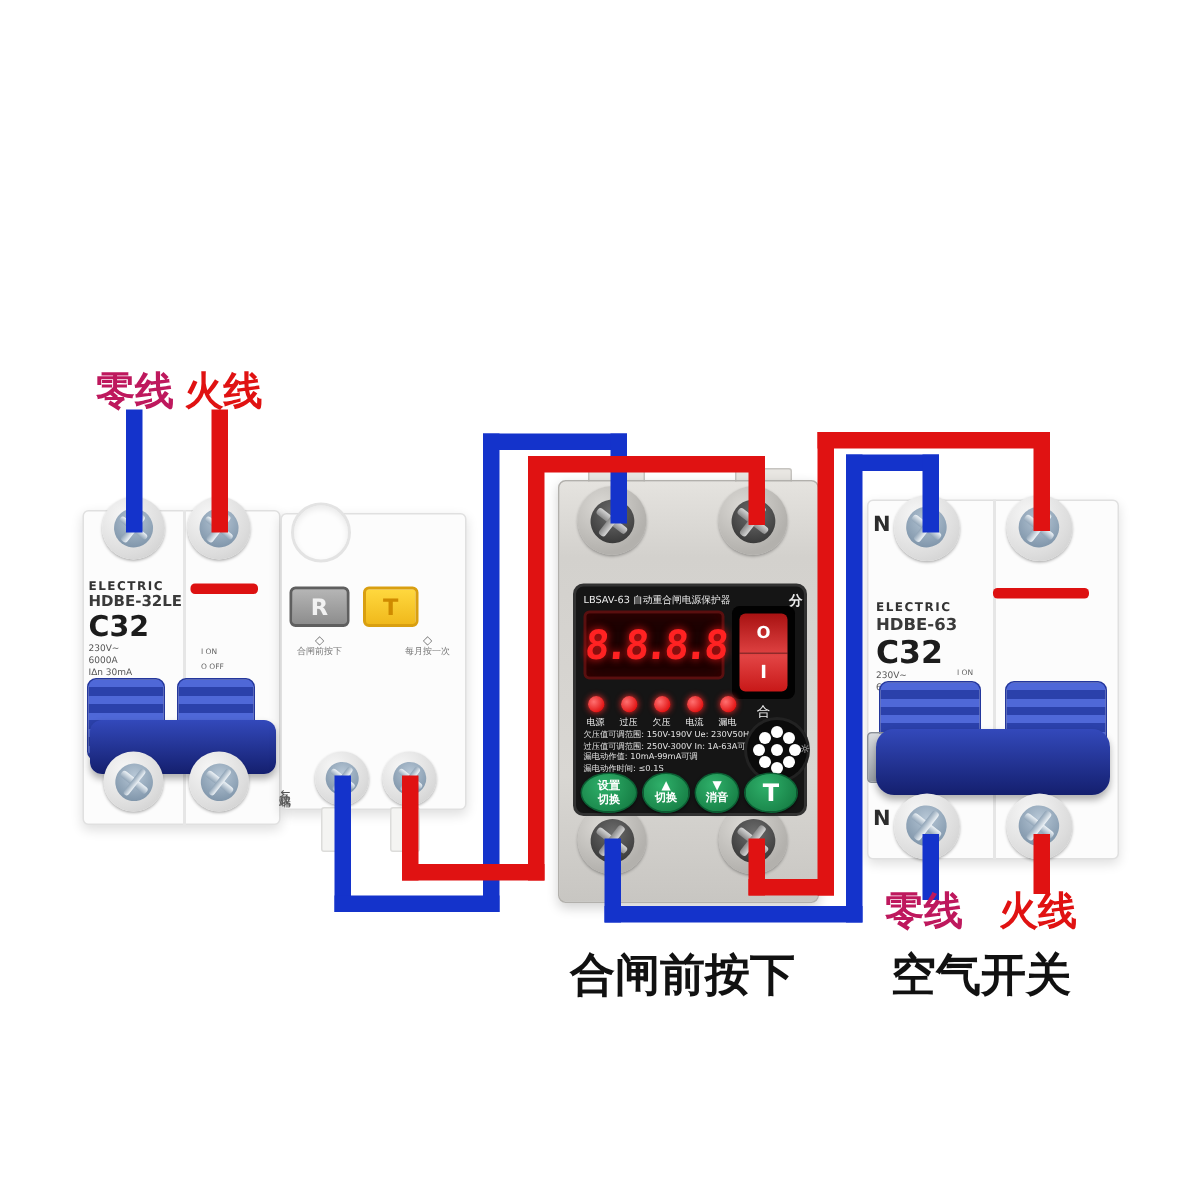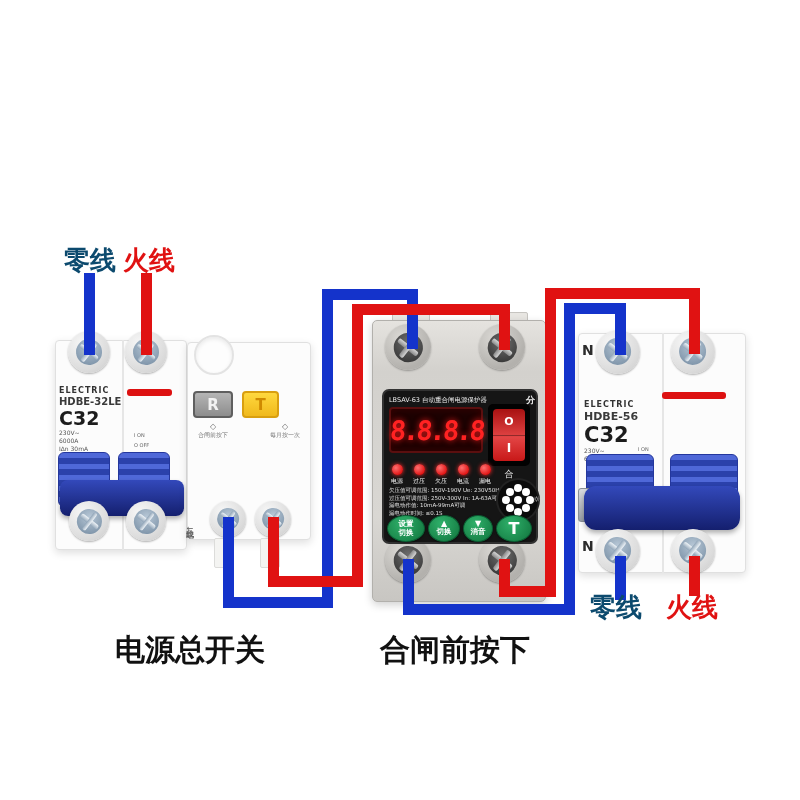--- a/index.html
+++ b/index.html
@@ -12,21 +12,21 @@
   .banner-title { color:#fff; font-size:70px; font-weight:900; letter-spacing:1px; white-space:nowrap;
                   text-shadow:3px 3px 0 rgba(10,30,90,.35); }
 
   
   .wire { position:absolute; z-index:6; }
   .wire.b { background:#1433cb; }
   .wire.r { background:#e01212; }
 
   
   .wlabel { position:absolute; z-index:7; font-size:26px; font-weight:bold; width:60px; text-align:center; white-space:nowrap; }
-  .wlabel.b { color:#0c4a6e;text-align:center; }
+  .wlabel.b { color:#be185d;text-align:center; }
   .wlabel.r { color:#e01212; }
   .caption { position:absolute; z-index:3; font-size:30px; font-weight:bold; color:#111; text-align:center; white-space:nowrap; }
 
   
   .device { position:absolute; z-index:2; }
   .module { position:absolute; background:#fcfcfc; border:1px solid #e0e0e0; border-radius:4px;
             box-shadow:0 3px 8px rgba(0,0,0,.13); }
   .divider { position:absolute; width:2px; background:#e6e6e6; }
   .screw { position:absolute; border-radius:50%; background:radial-gradient(circle at 35% 30%, #f7f7f7, #dcdcdc 65%, #c9c9c9); box-shadow:0 1px 2px rgba(0,0,0,.3); }
   .screw .head { position:absolute; inset:19%; border-radius:50%; transform:rotate(38deg);
@@ -244,21 +244,21 @@
   </div>
 
   <div class="device" style="left:576px; top:326px; width:174px; height:252px;">
     <div class="module" style="left:2px; top:7px; width:168px; height:240px;"></div>
     <div class="divider" style="left:86px; top:7px; height:240px;"></div>
     <div class="nmark" style="left:6px; top:16px;">N</div>
     <div class="trip-strip" style="left:86px; top:66px; width:64px;"></div>
 
     <div style="position:absolute; left:8px; top:74px;">
       <div class="brand">ELECTRIC</div>
-      <div class="model" style="font-size:11px;">HDBE-56</div>
+      <div class="model" style="font-size:11px;">HDBE-63</div>
       <div class="rating" style="font-size:21px;">C32</div>
       <div class="spec">230V~</div>
       <div class="spec">6000A</div>
     </div>
     <div class="onoff" style="left:62px; top:118px;">
       <div>I ON</div>
       <div>O OFF</div>
     </div>
 
     <div class="handle" style="left:10px; top:128px; width:68px; height:55px;"></div>
@@ -309,16 +309,16 @@
   <div class="wire r" style="left:689px; top:288px; width:11px; height:66px;"></div>
 
   <div class="wire b" style="left:615px; top:556px; width:11px; height:44px;"></div>
   <div class="wire r" style="left:689px; top:556px; width:11px; height:40px;"></div>
 
   <div class="wlabel b" style="left:60px; top:243px;">零线</div>
   <div class="wlabel r" style="left:119px; top:243px;">火线</div>
   <div class="wlabel b" style="left:586px; top:590px;">零线</div>
   <div class="wlabel r" style="left:662px; top:590px;">火线</div>
 
-  <div class="caption" style="left:95px; top:630px; width:190px;">电源总开关</div>
   <div class="caption" style="left:372px; top:630px; width:166px;">合闸前按下</div>
+  <div class="caption" style="left:594px; top:630px; width:118px;">空气开关</div>
 
 </div>
 
 </body></html>

